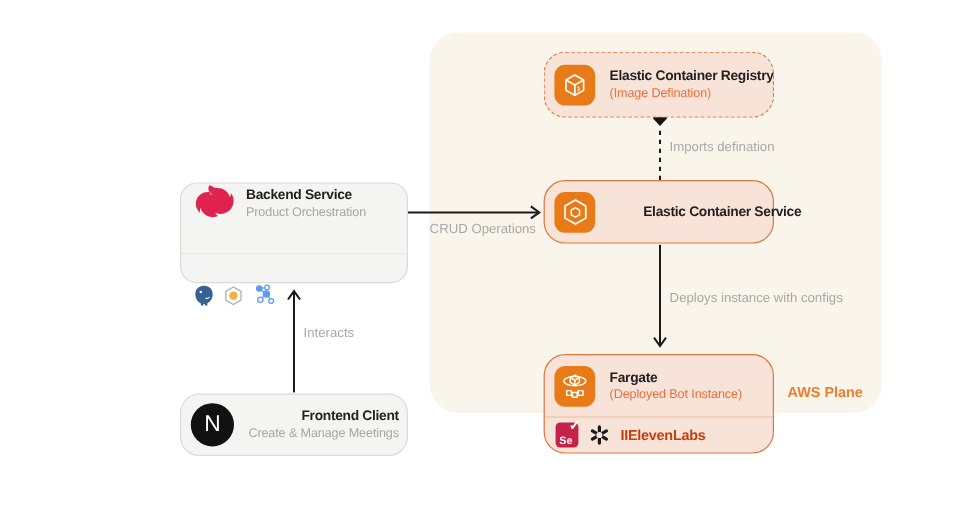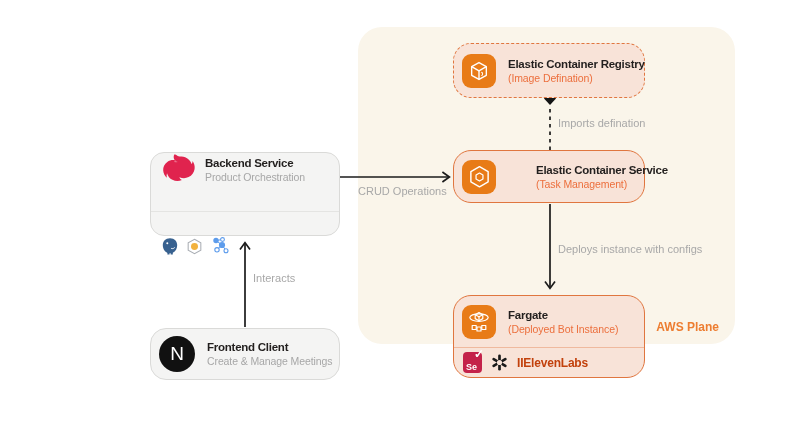--- a/index.html
+++ b/index.html
@@ -44,21 +44,21 @@
   .node-backend{position:absolute;left:150px;top:152px;width:190px;height:84px;background:#f4f4f3;border:1px solid #dadad8;border-radius:14px;box-sizing:border-box;display:flex;flex-direction:column;gap:24px;}
   .backend-top{height:50px;display:flex;align-items:center;}
   .backend-divider{border-top:1px solid #e4e4e2;}
   .backend-bottom{flex:1;display:flex;align-items:center;padding-left:10px;gap:7px;}
   .nest-wrap{margin-left:8px;width:38px;display:flex;align-items:center;justify-content:center;flex:0 0 auto;}
   .backend-text{margin-left:8px;}
 
   
   .node-frontend{position:absolute;left:150px;top:328px;width:190px;height:52px;background:#f4f4f3;border:1px solid #dadad8;border-radius:16px;box-sizing:border-box;display:flex;align-items:center;}
   .next-circle{width:36px;height:36px;border-radius:50%;background:#111111;color:#ffffff;margin-left:8px;flex:0 0 auto;display:flex;align-items:center;justify-content:center;font-size:19px;font-weight:400;}
-  .frontend-text{margin-left:12px;}
+  .frontend-text{margin-left:12px;text-align:right;}
 </style>
 </head>
 <body>
 
 <div class="canvas">
 
   <div class="plane">
     <span class="plane-label">AWS Plane</span>
   </div>
 
@@ -97,21 +97,20 @@
 
   <div class="aws-node node-ecs">
     <div class="aws-icon">
       <svg width="23" height="23" viewBox="0 0 24 24" fill="none" stroke="#ffffff" stroke-width="1.5" stroke-linejoin="round">
         <path d="M12 1.8 L21 7 V17.5 L12 22.7 L3 17.5 V7 Z"></path>
         <path d="M12 8.4 L15.6 10.5 V14.6 L12 16.7 L8.4 14.6 V10.5 Z" stroke-width="1.3"></path>
       </svg>
     </div>
     <div class="aws-text">
       <div class="node-title">Elastic Container Service</div>
-      <div class="node-sub sub-orange">(Task Management)</div>
     </div>
   </div>
 
   <div class="node-fargate">
     <div class="fargate-top">
       <div class="aws-icon">
         <svg width="24" height="24" viewBox="0 0 24 24" fill="none" stroke="#ffffff" stroke-width="1.2" stroke-linejoin="round">
           <path d="M12 2.6 L15.8 4.7 V8.6 L12 10.7 L8.2 8.6 V4.7 Z"></path>
           <path d="M8.2 4.7 L12 6.8 L15.8 4.7"></path>
           <path d="M12 6.8 V10.7"></path>

